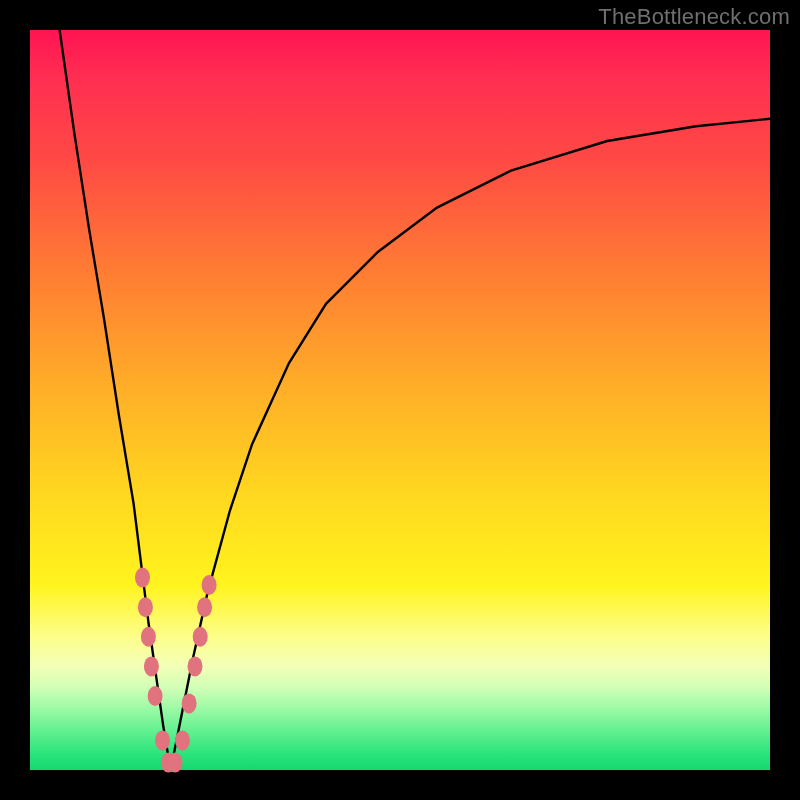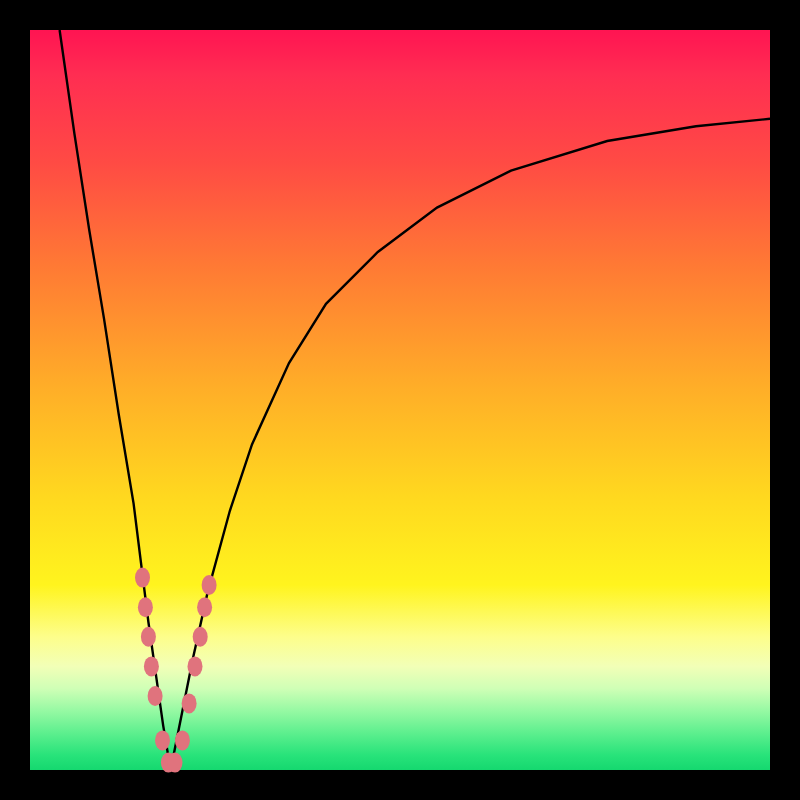--- a/index.html
+++ b/index.html
@@ -63,20 +63,21 @@
   .marker {
     fill: #e0737d;
     stroke: none;
   }
 </style>
 </head>
 <body>
 
 <div class="frame">
 
+  <div class="watermark">TheBottleneck.com</div>
 
   <div class="plot">
     <svg class="curves" viewBox="0 0 740 740" preserveAspectRatio="none">
       <path id="left-branch-path" fill="none" stroke="#000" stroke-width="2.4" d="M29.6 0.0 L44.4 103.6 L59.2 199.8 L74.0 288.6 L88.8 384.8 L103.6 473.6 L111.0 532.8 L118.4 592.0 L125.8 643.8 L133.2 695.6 L140.6 740.0"></path>
       <path id="right-branch-path" fill="none" stroke="#000" stroke-width="2.4" d="M140.6 740.0 L148.0 703.0 L162.8 629.0 L177.6 562.4 L199.8 481.0 L222.0 414.4 L259.0 333.0 L296.0 273.8 L347.8 222.0 L407.0 177.6 L481.0 140.6 L577.2 111.0 L666.0 96.2 L740.0 88.8"></path>
       <g id="markers-group">
           <ellipse cx="112.5" cy="547.6" rx="7.5" ry="10" class="marker"></ellipse>
           <ellipse cx="115.4" cy="577.2" rx="7.5" ry="10" class="marker"></ellipse>
           <ellipse cx="118.4" cy="606.8" rx="7.5" ry="10" class="marker"></ellipse>
           <ellipse cx="121.4" cy="636.4" rx="7.5" ry="10" class="marker"></ellipse>

